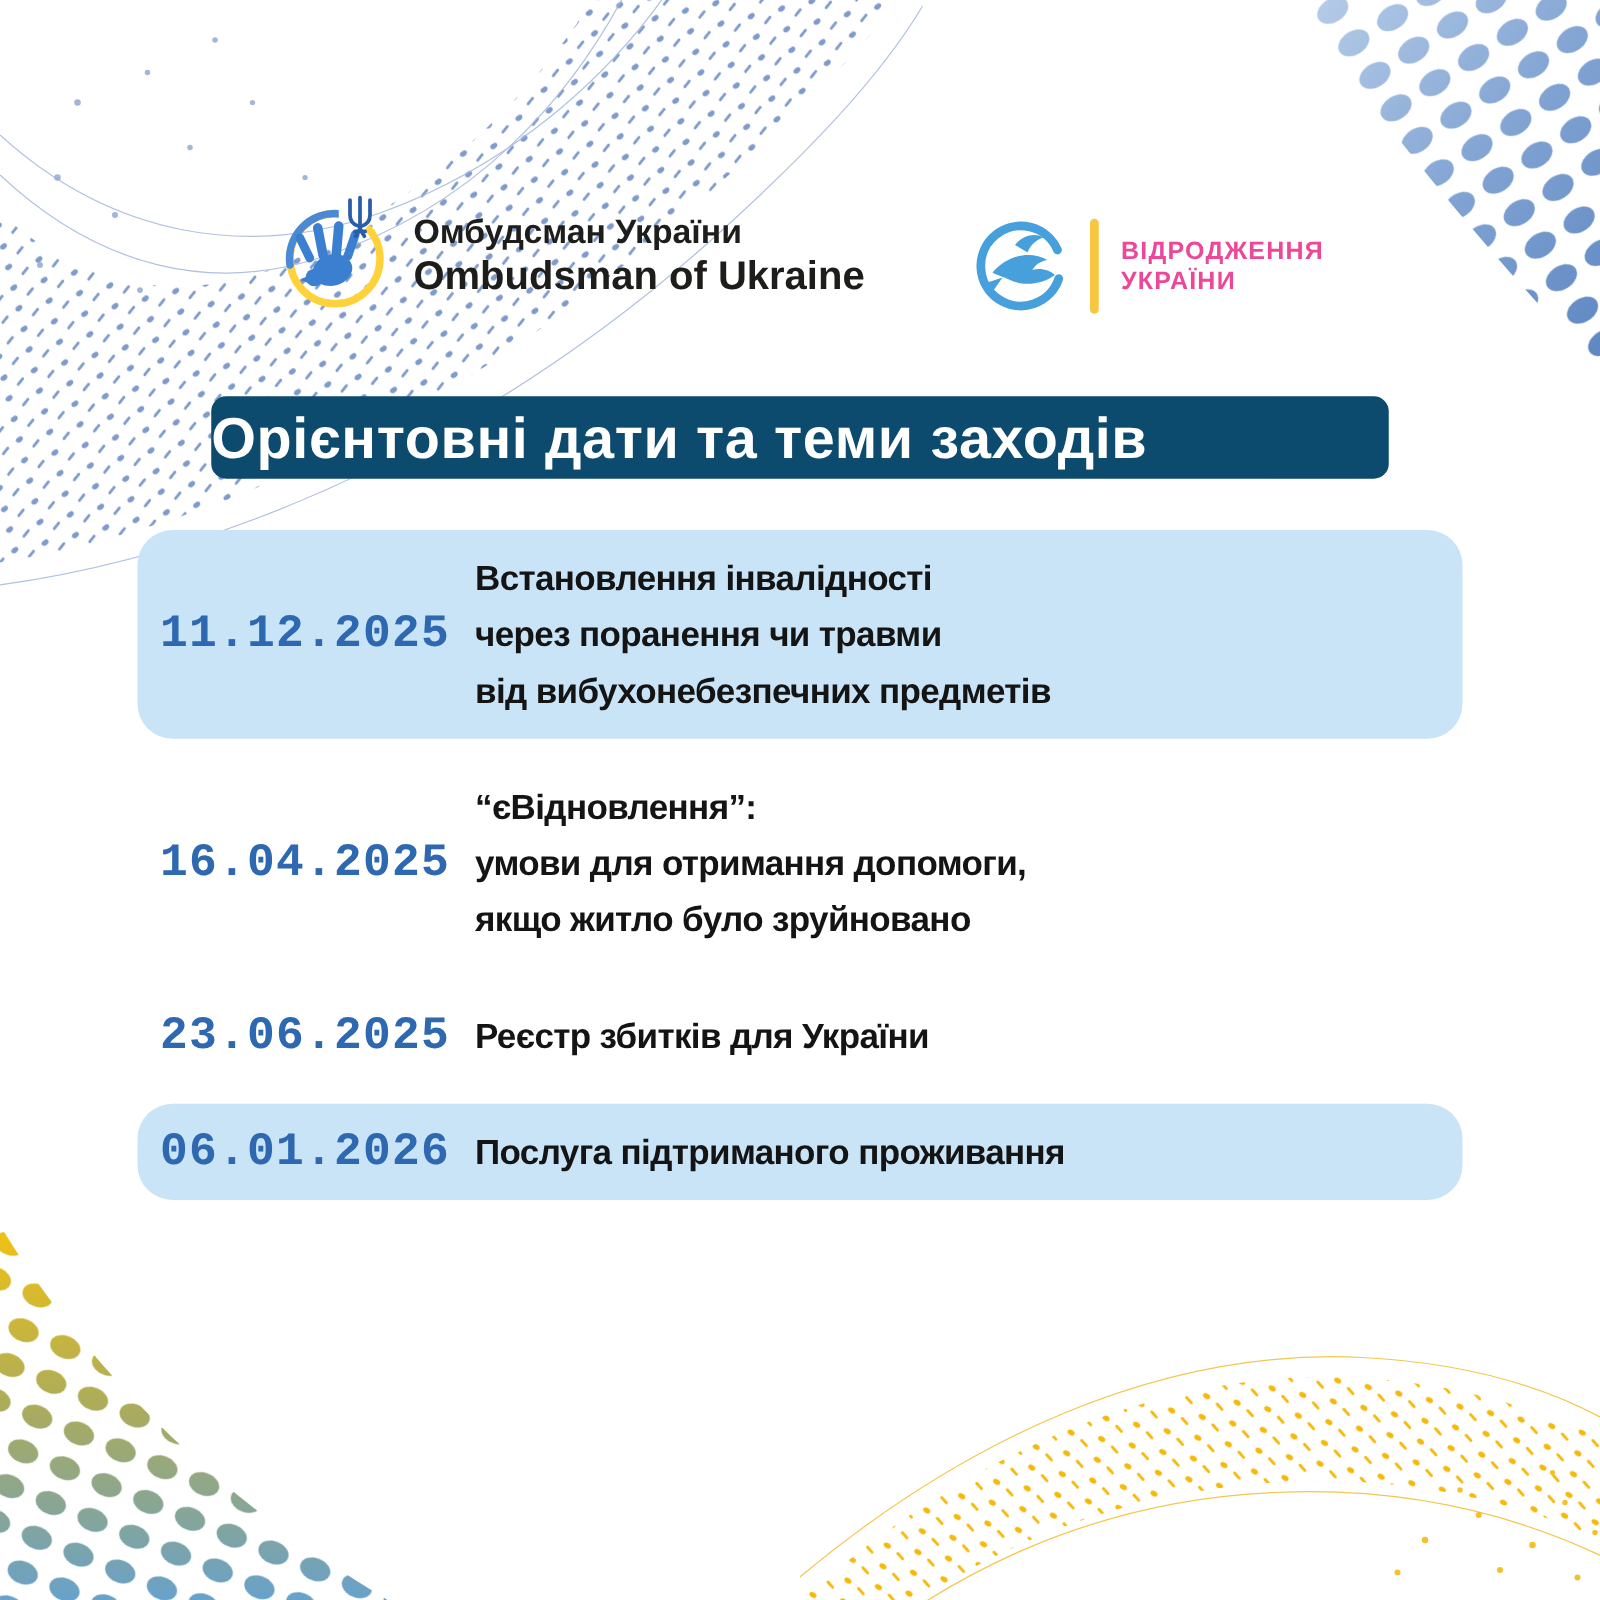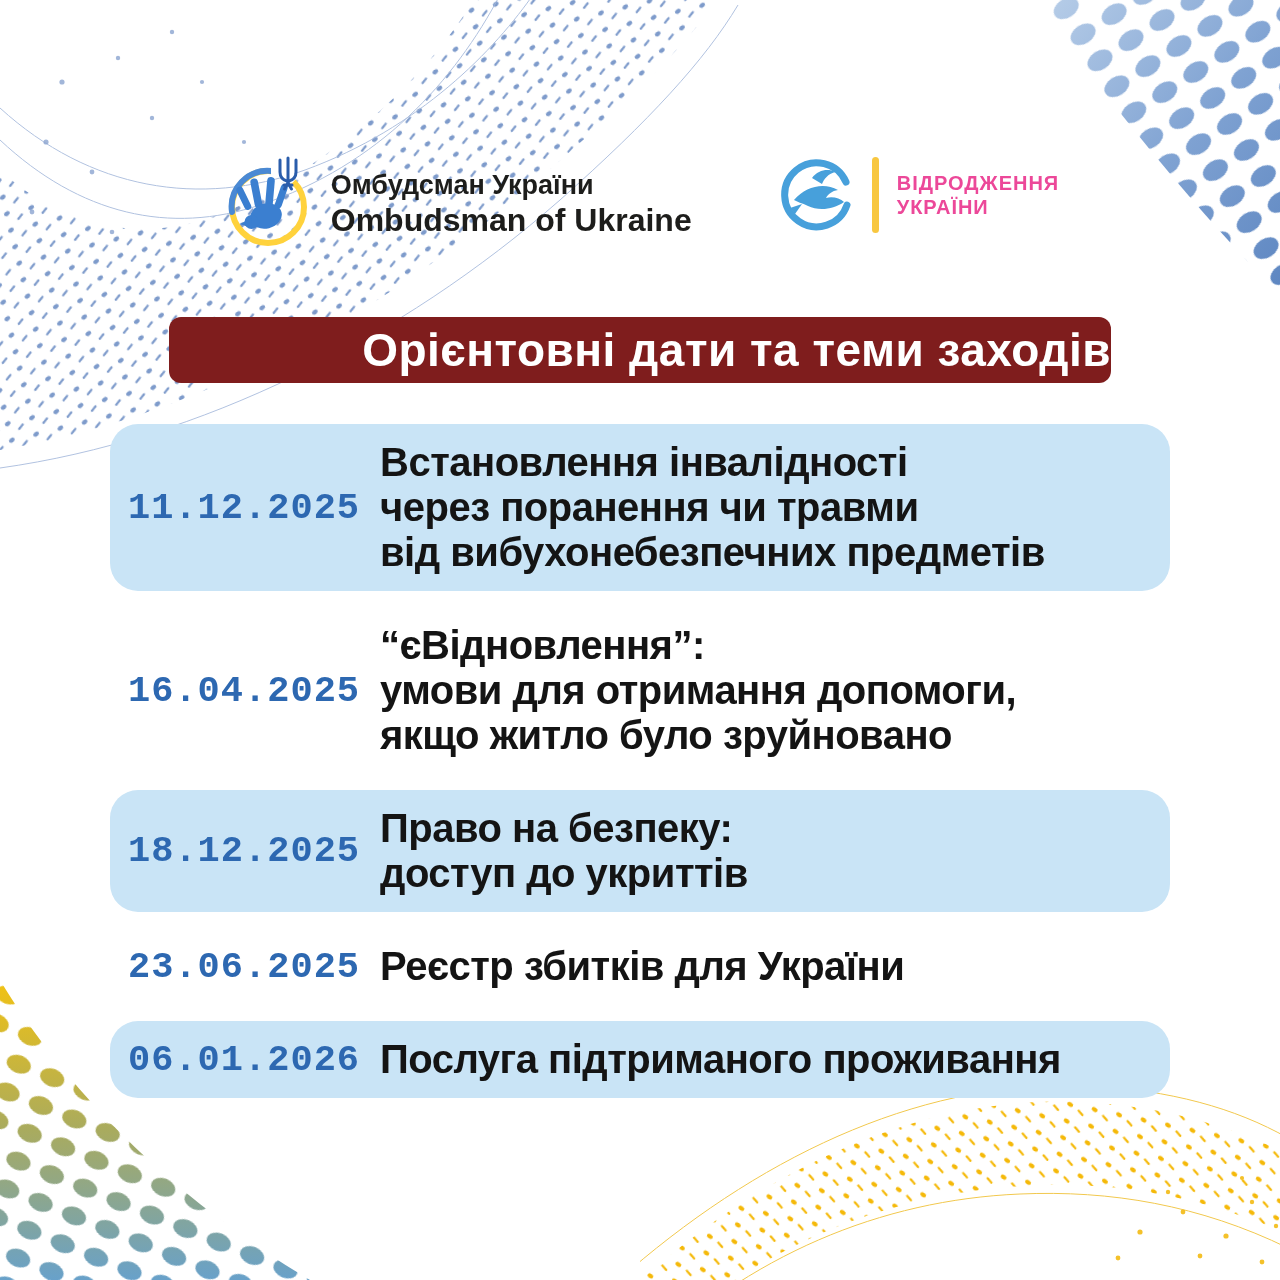--- a/index.html
+++ b/index.html
@@ -11,52 +11,52 @@
   
   .decor{position:absolute;pointer-events:none;}
   #decor-tl{top:0;left:0;}
   #decor-tr{top:0;right:0;}
   #decor-bl{bottom:0;left:0;}
   #decor-br{bottom:0;right:0;}
 
   
   .logos{
     position:absolute;top:156px;left:0;right:0;
-    display:flex;justify-content:center;align-items:flex-start;gap:86px;
+    display:flex;justify-content:center;align-items:flex-end;gap:86px;
   }
   .logo-group{display:flex;align-items:center;}
   .ombudsman-text{margin-left:14px;color:#1d1d1b;}
   .ombudsman-text .uk{font-size:27px;font-weight:700;line-height:1.2;}
   .ombudsman-text .en{font-size:32px;font-weight:700;line-height:1.2;}
   .vid-bar{width:7px;height:76px;border-radius:4px;background:#f8c740;margin:0 18px 0 16px;}
   .vid-text{color:#ec4899;font-size:20px;font-weight:800;letter-spacing:1px;line-height:1.2;}
 
   
   .banner{
     position:absolute;top:317px;left:169px;width:942px;height:66px;
-    background:#7f1d1d;border-radius:12px;
-    display:flex;align-items:center;justify-content:flex-end;
+    background:#0c4a6e;border-radius:12px;
+    display:flex;align-items:center;justify-content:flex-start;
   }
   .banner span{
     color:#ffffff;font-size:46px;font-weight:800;letter-spacing:.5px;white-space:nowrap;
   }
 
   
   .schedule{position:absolute;top:424px;left:110px;width:1060px;}
   .row{
     display:grid;grid-template-columns:252px 1fr;align-items:center;
     padding:16px 20px 16px 18px;border-radius:28px;box-sizing:border-box;
   }
   .row + .row{margin-top:16px;}
   .row.hl{background:#c9e4f6;}
   .date{
     color:#2d68b1;font-size:37px;font-weight:800;letter-spacing:1px;white-space:nowrap;font-family:Liberation Mono, monospace;
   }
   .topic{
-    color:#141414;font-size:40px;font-weight:600;letter-spacing:-0.5px;
+    color:#141414;font-size:28px;font-weight:600;letter-spacing:-0.5px;
     line-height:45px;white-space:pre-line;
   }
 </style>
 </head>
 <body>
 
 <div class="canvas">
 
   <svg id="decor-tl" class="decor" width="760" height="480" viewBox="0 0 760 480">
     <defs>
@@ -214,25 +214,20 @@
 від вибухонебезпечних предметів</div>
     </div>
 
     <div class="row">
       <div class="date">16.04.2025</div>
       <div class="topic">“єВідновлення”:
 умови для отримання допомоги,
 якщо житло було зруйновано</div>
     </div>
 
-    <div class="row hl">
-      <div class="date">18.12.2025</div>
-      <div class="topic">Право на безпеку:
-доступ до укриттів</div>
-    </div>
 
     <div class="row">
       <div class="date">23.06.2025</div>
       <div class="topic">Реєстр збитків для України</div>
     </div>
 
     <div class="row hl">
       <div class="date">06.01.2026</div>
       <div class="topic">Послуга підтриманого проживання</div>
     </div>

